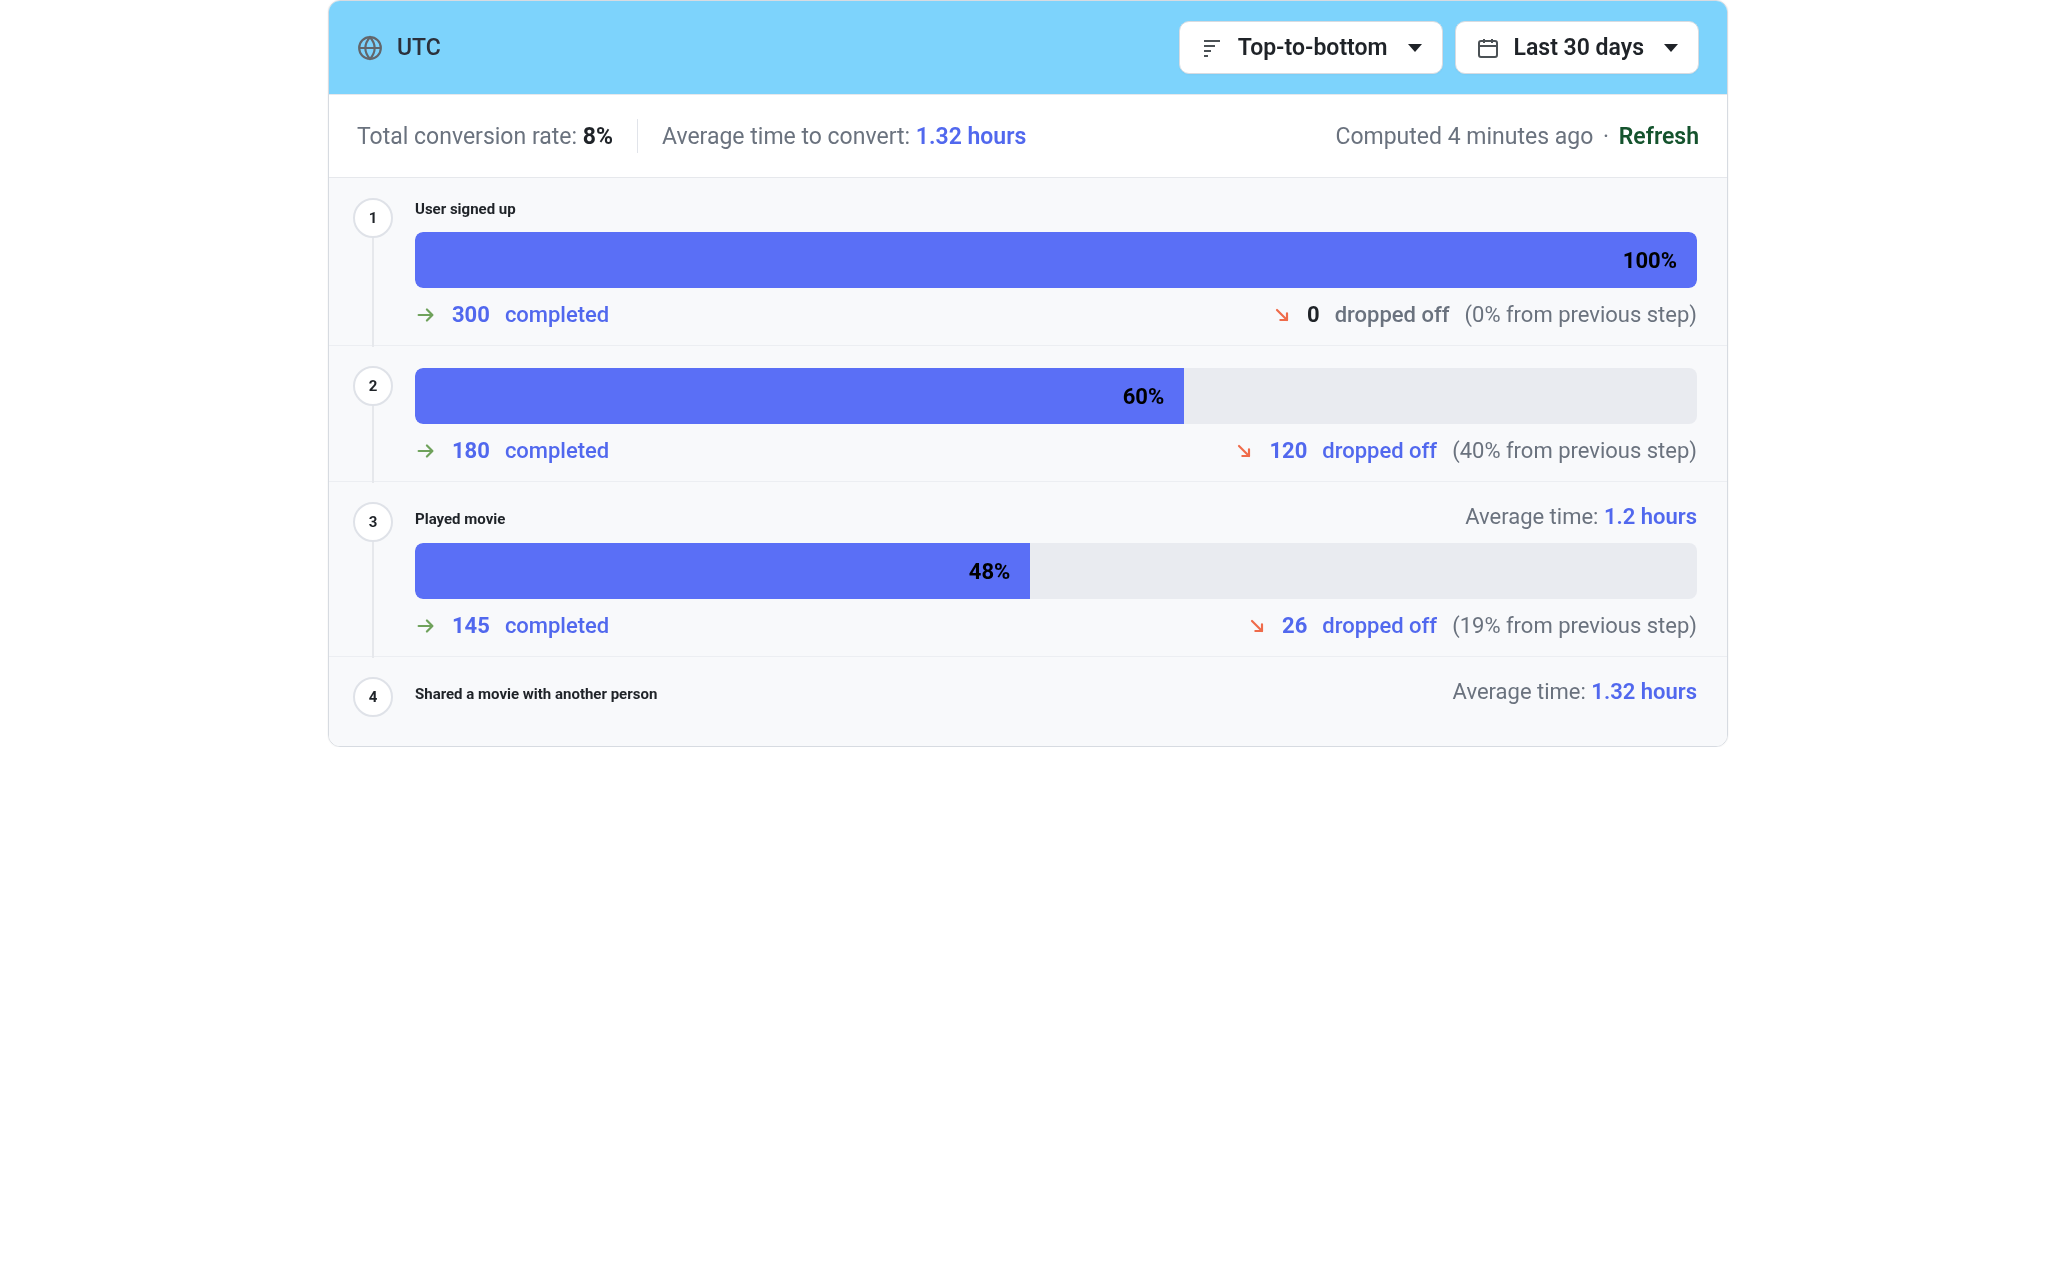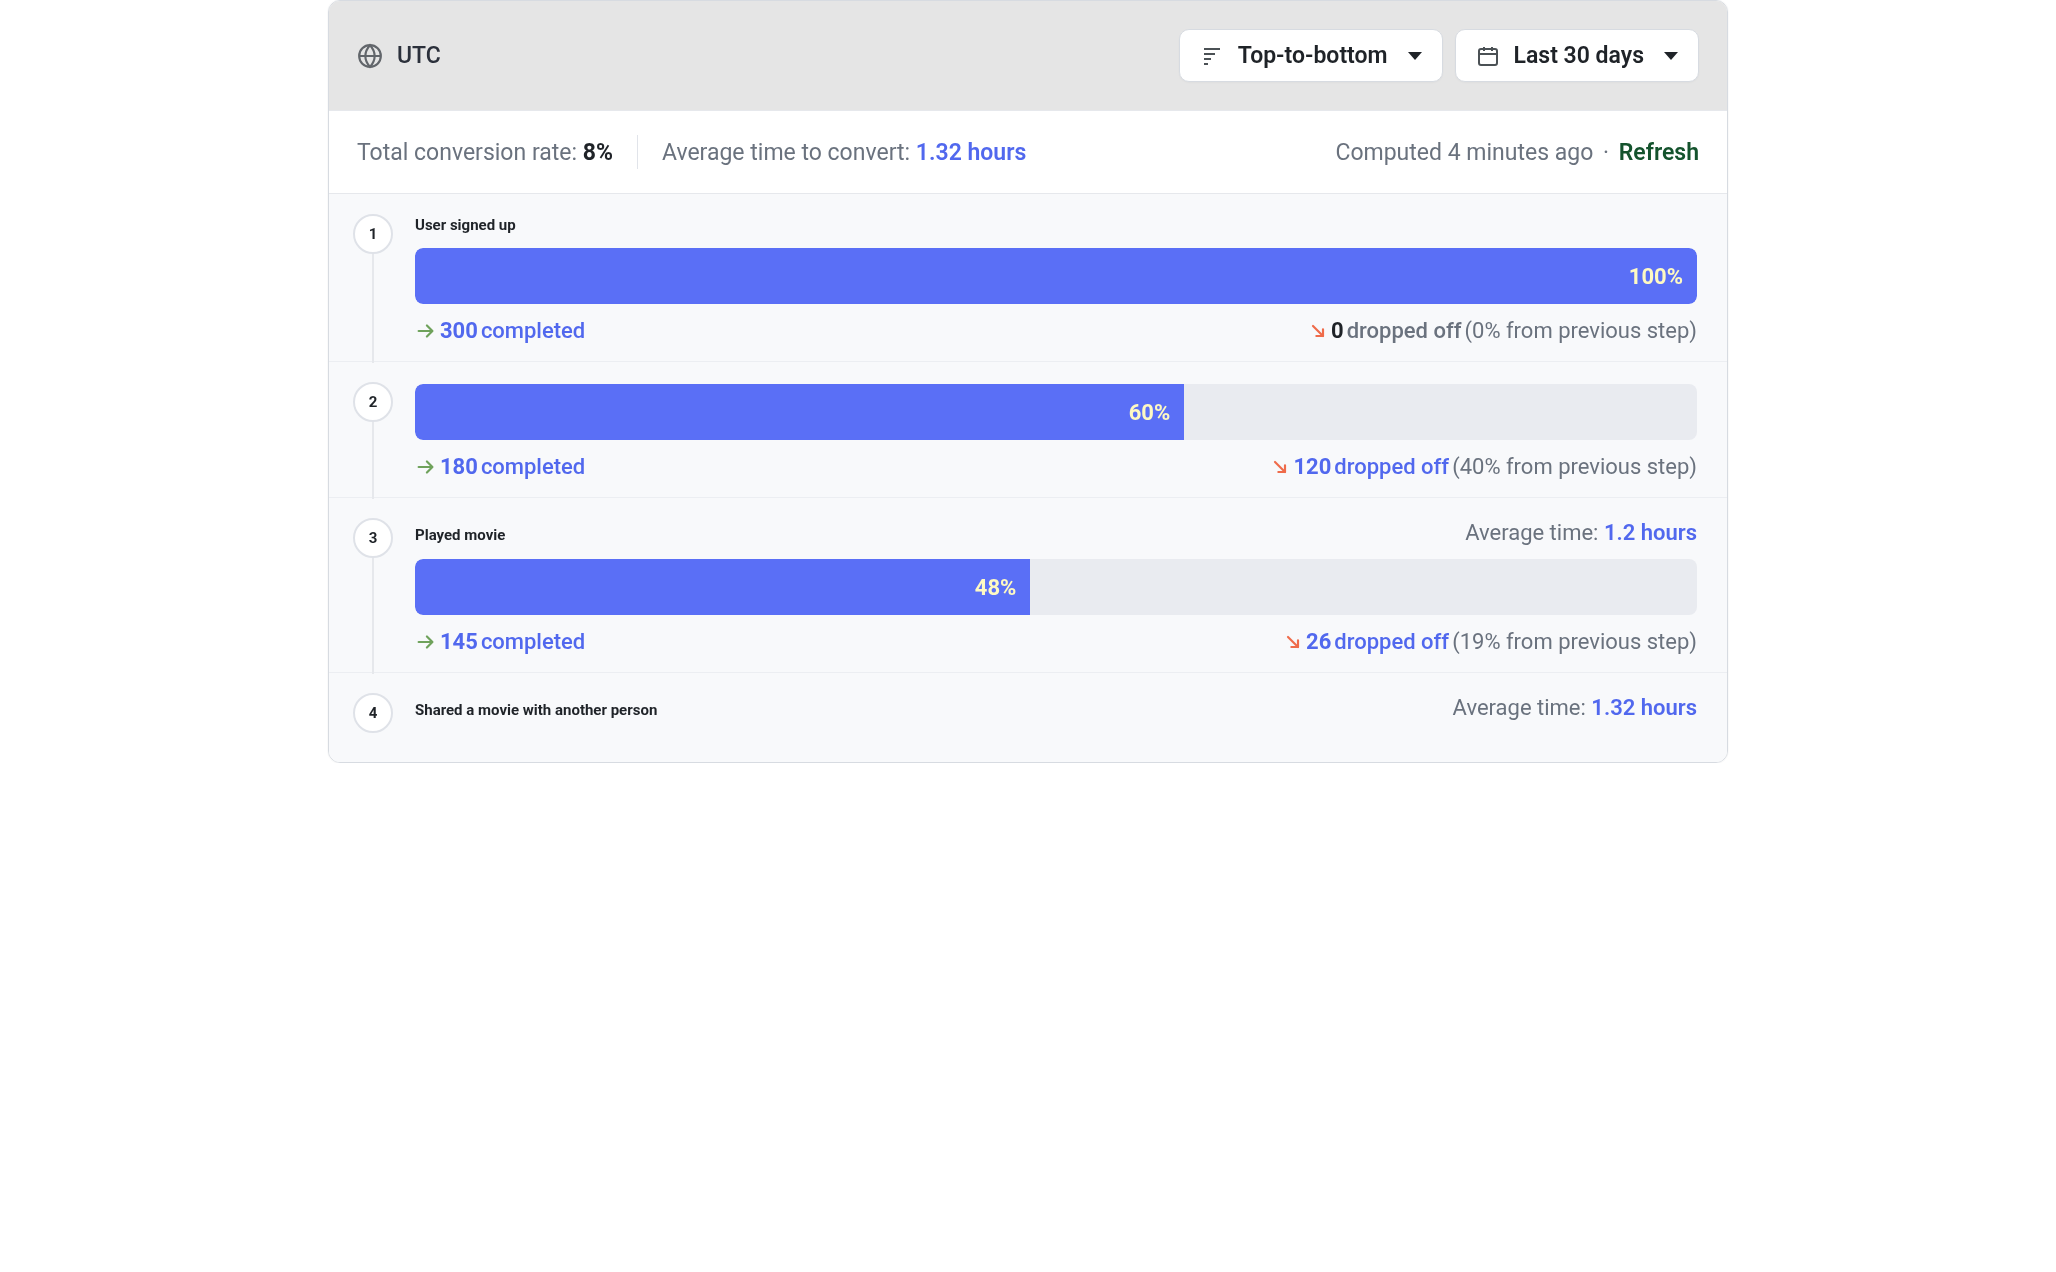--- a/index.html
+++ b/index.html
@@ -16,22 +16,22 @@
     overflow: hidden;
     background: #fff;
     margin: 0 auto;
     box-shadow: 0 0 0 1px rgba(0,0,0,0.02);
   }
   
   .topbar {
     display: flex;
     align-items: center;
     justify-content: space-between;
-    padding: 28px 28px;
-    background: #e5e5e5;
+    padding: 20px 28px;
+    background: #7dd3fc;
     border-bottom: 1px solid #e6e8ec;
     gap: 48px;
   }
   .tz {
     display: flex; align-items: center; gap: 14px;
     color: #2b303b; font-size: 23px; font-weight: 500;
   }
   .globe-icon { width: 26px; height: 26px; stroke: #62666b; fill: none; stroke-width: 2; }
   .controls { display: flex; gap: 12px; }
   .select-btn {
@@ -101,30 +101,30 @@
     height: 56px;
     background: #e9ebf0;
     border-radius: 8px;
     overflow: hidden;
   }
   .bar-fill {
     position: absolute; left: 0; top: 0; bottom: 0;
     background: #5a6ff6;
     border-radius: 8px 0 0 8px;
     display: flex; align-items: center; justify-content: flex-end;
-    padding-right: 14px;
-    color: #fef9c3; font-size: 22px; font-weight: 700;
+    padding-right: 20px;
+    color: #000000; font-size: 22px; font-weight: 700;
   }
   .bar-fill.full { border-radius: 8px; }
   .step-stats {
     display: flex; align-items: center; justify-content: space-between;
     margin-top: 14px;
     font-size: 22px;
   }
-  .stat-left, .stat-right { display: flex; align-items: center; gap: 3px; }
+  .stat-left, .stat-right { display: flex; align-items: center; gap: 15px; }
   .count-link { color: #5168ee; font-weight: 700; }
   .count-link-label { color: #5168ee; font-weight: 500; }
   .count-gray { color: #1f2328; font-weight: 700; }
   .count-gray-label { color: #6a727e; font-weight: 500; }
   .pct-note { color: #6a727e; }
   .arrow-complete { width: 22px; height: 22px; stroke: #6fa25b; fill: none; stroke-width: 2.4; stroke-linecap: round; stroke-linejoin: round;}
   .arrow-dropoff { width: 20px; height: 20px; stroke: #ef6b4a; fill: none; stroke-width: 2.6; stroke-linecap: round; stroke-linejoin: round;}
 </style>
 </head>
 <body>

